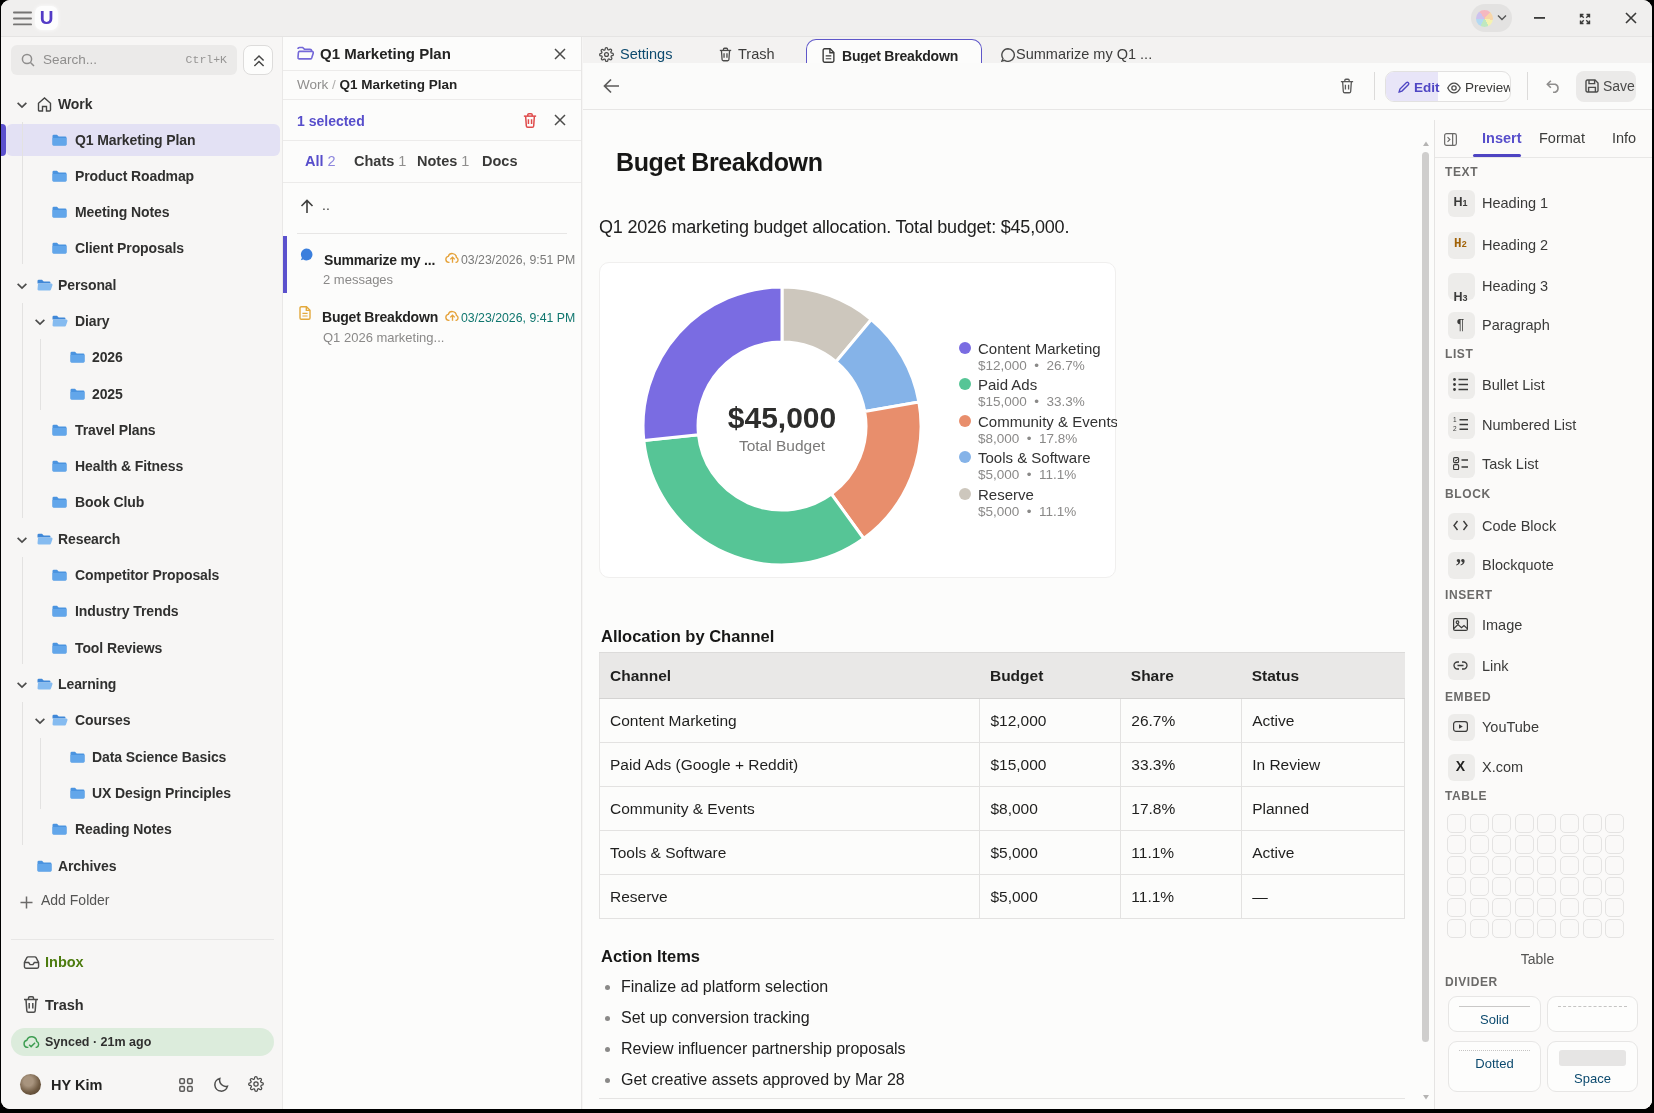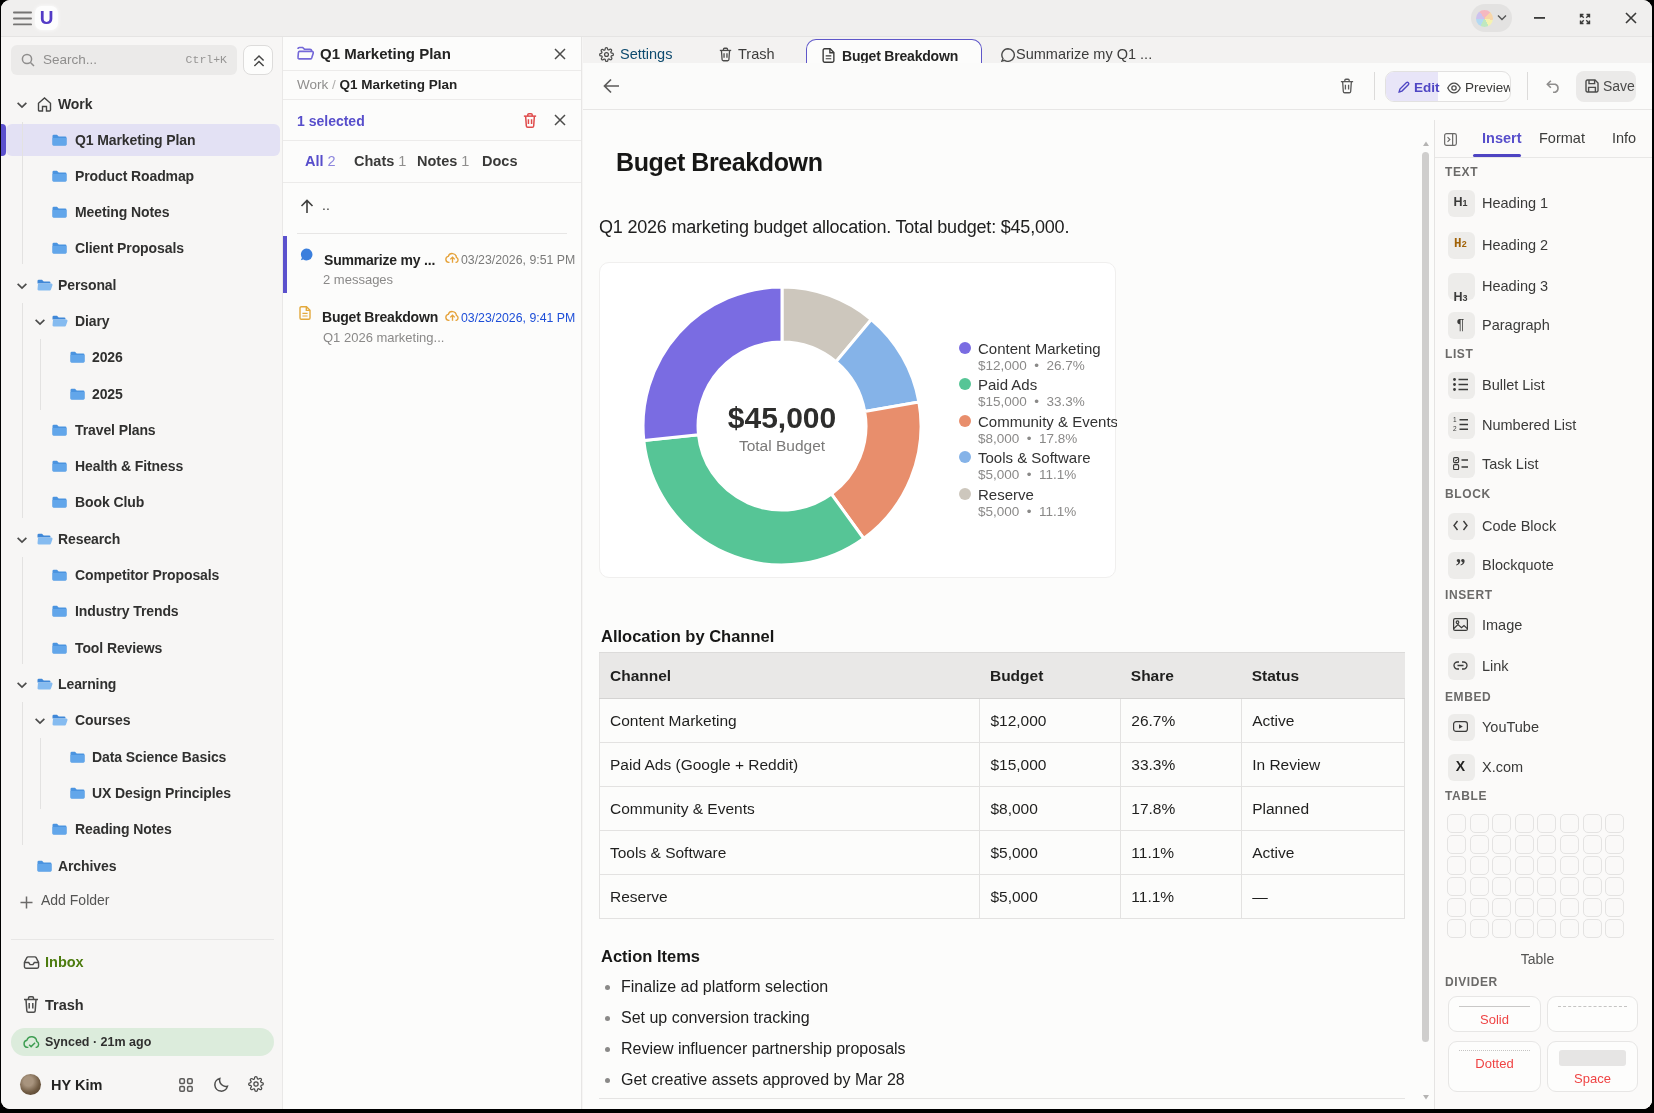--- a/index.html
+++ b/index.html
@@ -42,21 +42,21 @@
   table.btable th:first-child, table.btable td:first-child { border-left:1px solid #e3e2e1; }
   .bullets { position:absolute; left:38px; font-size:16px; color:#202020; }
   .bullets li { margin-bottom:13px; color:#202020; }
   .bullets li::marker { color:#8a8988; }
   
   .plabel { position:absolute; left:10px; font-size:12px; font-weight:700; color:#6b6a69; letter-spacing:0.6px; }
   .pitem { position:absolute; left:13px; height:27px; }
   .pchip { position:absolute; left:0; top:0; width:27px; height:27px; background:#edecea; border-radius:6px; }
   .pitem .ptext { position:absolute; left:34px; top:5px; font-size:14.5px; color:#3a3a39; white-space:nowrap; }
   .gridcell { position:absolute; width:19px; height:19px; border:1px solid #e4e3e2; border-radius:5px; background:#faf9f8; }
-  .divbtn { position:absolute; background:#fdfdfc; border:1px solid #e7e6e5; border-radius:9px; text-align:center; font-size:13px; color:#ef4444; }
+  .divbtn { position:absolute; background:#fdfdfc; border:1px solid #e7e6e5; border-radius:9px; text-align:center; font-size:13px; color:#0c4a6e; }
 </style>
 </head>
 <body>
 <div class="win">
 
   <div class="titlebar">
     <svg class="abs" style="left:12px;top:11px" width="19" height="15" viewBox="0 0 19 15">
       <rect x="0" y="0.6" width="19" height="1.9" rx="0.9" fill="#757473"></rect>
       <rect x="0" y="6.5" width="19" height="1.9" rx="0.9" fill="#757473"></rect>
       <rect x="0" y="12.4" width="19" height="1.9" rx="0.9" fill="#757473"></rect>
@@ -380,21 +380,21 @@
     <svg class="abs" style="left:16px;top:269px" width="12" height="14" viewBox="0 0 12 14" fill="none" stroke="#e3a93c" stroke-width="1.4">
         <path d="M1 2 a1.3 1.3 0 0 1 1.3-1.3 H7.5 L11 4.2 V12 a1.3 1.3 0 0 1-1.3 1.3 H2.3 A1.3 1.3 0 0 1 1 12 Z"></path>
         <path d="M7.3 0.9 V4.4 H11"></path>
         <path d="M3.4 7.4 H8.6 M3.4 10 H8.6" stroke-width="1.2"></path>
       </svg>
     <div class="abs" style="left:39px;top:272px;font-size:14px;font-weight:700;color:#242423;letter-spacing:-0.2px;">Buget Breakdown</div>
     <svg class="abs" style="left:162px;top:272px" width="15" height="13" viewBox="0 0 20 16" fill="none" stroke="#e5a23a" stroke-width="1.8">
         <path d="M6 14.5 H5 A4 4 0 0 1 4.3 6.6 A5.6 5.6 0 0 1 15.2 7.8 A3.6 3.6 0 0 1 15 14.5 H14"></path>
         <path d="M10 15 V8 M7 10.5 L10 7.5 L13 10.5"></path>
       </svg>
-    <div class="abs" style="left:178px;top:274px;font-size:12.3px;color:#1d4ed8;">03/23/2026, 9:41 PM</div>
+    <div class="abs" style="left:178px;top:274px;font-size:12.3px;color:#0f766e;">03/23/2026, 9:41 PM</div>
     <div class="abs" style="left:40px;top:293px;font-size:13px;color:#8a8988;">Q1 2026 marketing...</div>
   </div>
 
   <div class="east" id="east">
     <div class="tabrow">
       <svg class="abs" style="left:16px;top:10px" width="15" height="15" viewBox="0 0 24 24" fill="none" stroke="#4c4c4b" stroke-width="2">
           <circle cx="12" cy="12" r="3.1"></circle>
           <path d="M19.4 15a1.6 1.6 0 0 0 .3 1.7l.1.1a2 2 0 1 1-2.8 2.8l-.1-.1a1.6 1.6 0 0 0-1.7-.3 1.6 1.6 0 0 0-1 1.5V21a2 2 0 1 1-4 0v-.1a1.6 1.6 0 0 0-1-1.5 1.6 1.6 0 0 0-1.7.3l-.1.1a2 2 0 1 1-2.8-2.8l.1-.1a1.6 1.6 0 0 0 .3-1.7 1.6 1.6 0 0 0-1.5-1H3a2 2 0 1 1 0-4h.1a1.6 1.6 0 0 0 1.5-1 1.6 1.6 0 0 0-.3-1.7l-.1-.1a2 2 0 1 1 2.8-2.8l.1.1a1.6 1.6 0 0 0 1.7.3 1.6 1.6 0 0 0 1-1.5V3a2 2 0 1 1 4 0v.1a1.6 1.6 0 0 0 1 1.5 1.6 1.6 0 0 0 1.7-.3l.1-.1a2 2 0 1 1 2.8 2.8l-.1.1a1.6 1.6 0 0 0-.3 1.7 1.6 1.6 0 0 0 1.5 1H21a2 2 0 1 1 0 4h-.1a1.6 1.6 0 0 0-1.5 1Z"></path>
         </svg>
       <div class="abs" style="left:37px;top:9px;font-size:14.5px;color:#0c4a6e;">Settings</div>

